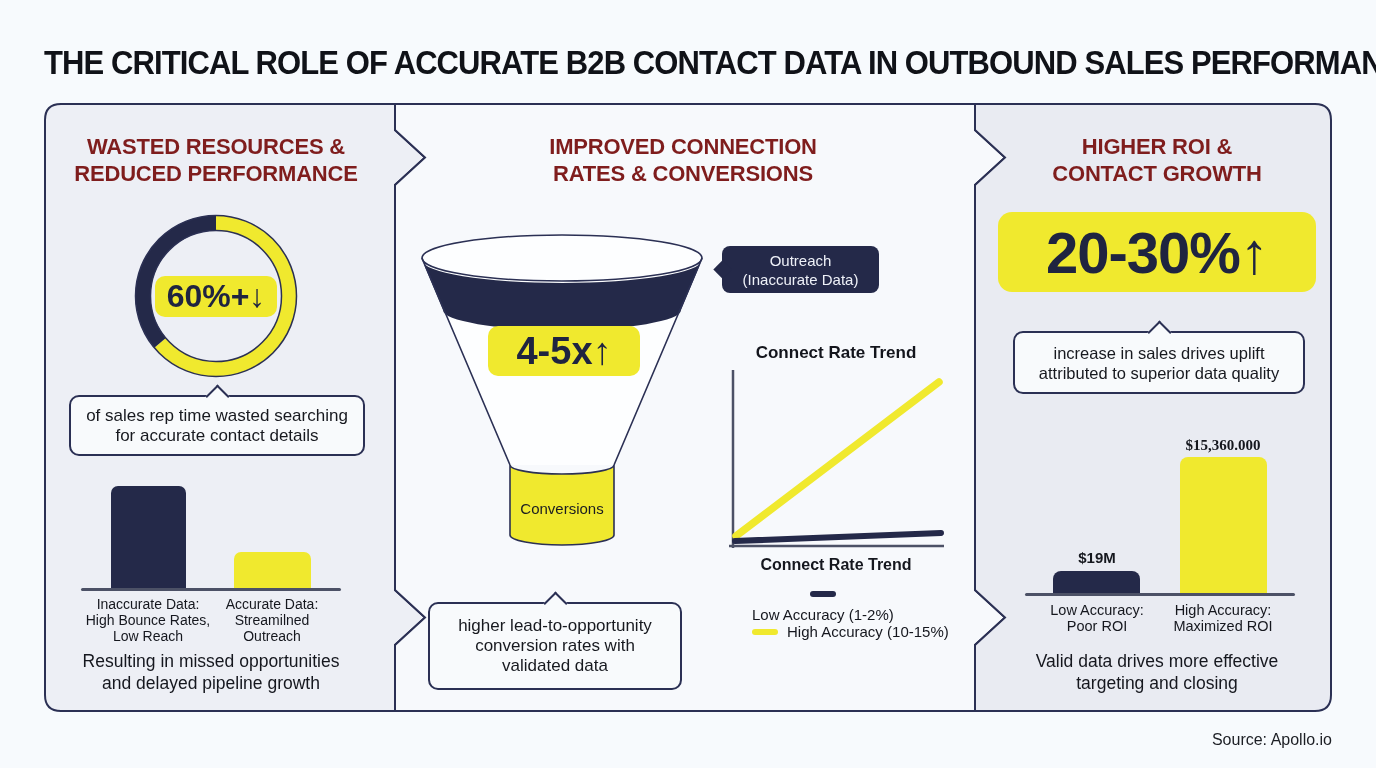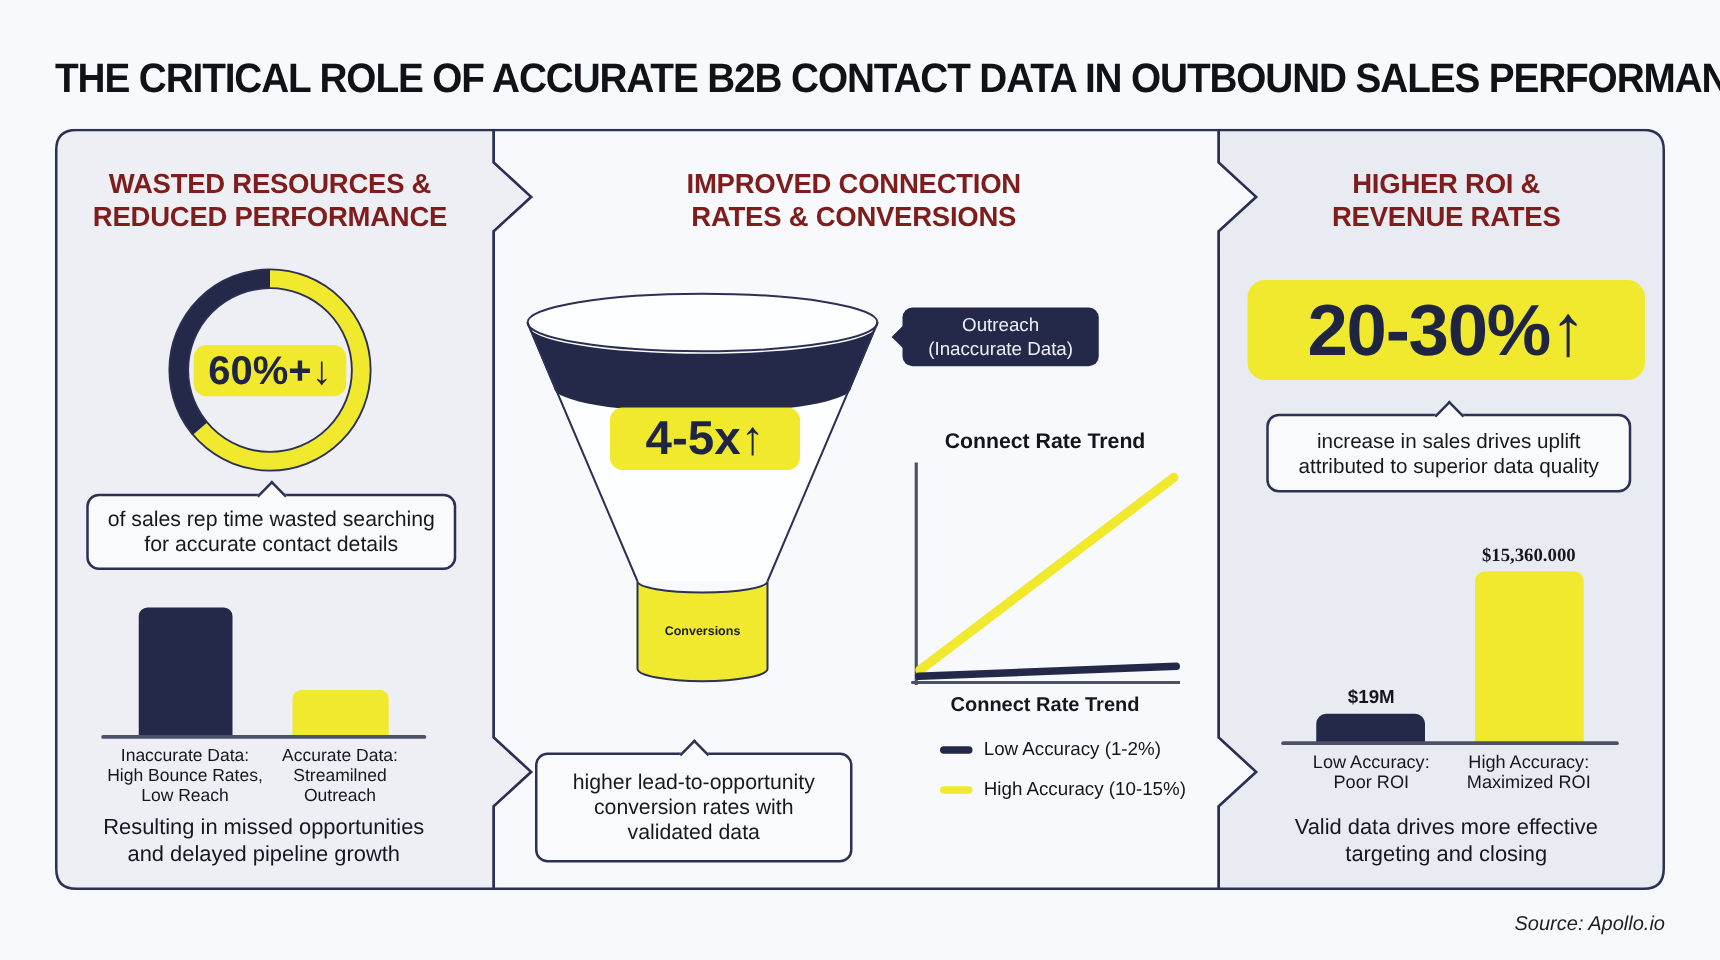--- a/index.html
+++ b/index.html
@@ -45,21 +45,21 @@
     position:absolute;width:13px;height:13px;background:#242949;
     transform:rotate(45deg);left:-6px;top:calc(50% - 7px);
   }
   .legend-row{display:flex;align-items:center;gap:9px;font-size:15px;color:#15171e;font-weight:500;}
   .dash{width:26px;height:6px;border-radius:3px;display:inline-block;}
   .dash-navy{background:#242949;}
   .dash-yellow{background:#f0e92e;}
   .trend-title{font-size:17px;font-weight:700;text-align:center;color:#13151c;}
   .trend-xlabel{font-size:16px;font-weight:600;text-align:center;color:#15171e;}
   .source-note{font-size:16px;color:#1c1e24;text-align:right;}
-  .funnel-stage-label{font-size:10px;color:#1a1c22;text-align:center;font-weight:700;}
+  .funnel-stage-label{font-size:15px;color:#1a1c22;text-align:center;font-weight:400;}
 </style>
 </head>
 <body>
 
 <div class="stage">
 
   <div class="abs main-title">THE CRITICAL ROLE OF ACCURATE B2B CONTACT DATA IN OUTBOUND SALES PERFORMANCE</div>
 
   <svg class="abs" style="left:44px;top:103px;" width="1288" height="609" viewBox="0 0 1288 609">
     <path d="M351,1 L17,1 Q1,1 1,17 L1,592 Q1,608 17,608 L351,608 L351,542 L381,514.5 L351,487 L351,82 L381,54.5 L351,27 Z" fill="#edeff5" stroke="#2b3054" stroke-width="2"></path>
@@ -126,42 +126,42 @@
   </div>
 
   <div class="abs trend-title" style="left:736px;top:343px;width:200px;">Connect Rate Trend</div>
   <svg class="abs" style="left:725px;top:366px;" width="225" height="188" viewBox="0 0 225 188">
     <path d="M 8,4 L 8,182" stroke="#4c5166" stroke-width="2.5" fill="none"></path>
     <path d="M 4,180 L 219,180" stroke="#4c5166" stroke-width="2.5" fill="none"></path>
     <path d="M 11,170 L 214,16" stroke="#f0e92e" stroke-width="7.5" stroke-linecap="round" fill="none"></path>
     <path d="M 10,175 L 216,167" stroke="#242949" stroke-width="6" stroke-linecap="round" fill="none"></path>
   </svg>
   <div class="abs trend-xlabel" style="left:736px;top:556px;width:200px;">Connect Rate Trend</div>
-  <div class="abs legend-row" style="left:752px;top:591px;">
+  <div class="abs legend-row" style="left:752px;top:591px;flex-direction:column;">
     <span class="dash dash-navy"></span>
     <span>Low Accuracy (1-2%)</span>
   </div>
   <div class="abs legend-row" style="left:752px;top:623px;align-items:center;">
     <span class="dash dash-yellow"></span>
     <span>High Accuracy (10-15%)</span>
   </div>
 
   <div class="abs callout" style="left:428px;top:602px;width:250px;height:84px;">
     <span class="notch-up"></span>
     <div>higher lead-to-opportunity</div>
     <div>conversion rates with</div>
     <div>validated data</div>
   </div>
 
   <div class="abs panel-header" style="left:1006px;top:133px;width:302px;">
     <div>HIGHER ROI &amp;</div>
-    <div>REVENUE RATES</div>
+    <div>CONTACT GROWTH</div>
   </div>
 
-  <div class="abs badge-yellow" style="left:998px;top:224px;width:318px;height:80px;font-size:58px;letter-spacing:-1px;border-radius:14px;">20-30%↑</div>
+  <div class="abs badge-yellow" style="left:998px;top:212px;width:318px;height:80px;font-size:58px;letter-spacing:-1px;border-radius:14px;">20-30%↑</div>
 
   <div class="abs callout" style="left:1013px;top:331px;width:288px;height:59px;font-size:16.5px;">
     <span class="notch-up"></span>
     <div>increase in sales drives uplift</div>
     <div>attributed to superior data quality</div>
   </div>
 
   <div class="abs bar-value" style="left:1163px;top:437px;width:120px;font-family:Liberation Serif, serif;">$15,360.000</div>
   <div class="abs bar-value" style="left:1047px;top:549px;width:100px;">$19M</div>
   <div class="abs bar" style="left:1053px;top:571px;width:87px;height:23px;background:#242949;border-radius:8px 8px 0 0;"></div>
@@ -173,15 +173,15 @@
   </div>
   <div class="abs bar-label" style="left:1153px;top:602px;width:140px;font-size:14.5px;">
     <div>High Accuracy:</div>
     <div>Maximized ROI</div>
   </div>
   <div class="abs summary" style="left:1007px;top:651px;width:300px;">
     <div>Valid data drives more effective</div>
     <div>targeting and closing</div>
   </div>
 
-  <div class="abs source-note" style="left:1100px;top:731px;width:232px;font-style:italic;">Source: Apollo.io</div>
+  <div class="abs source-note" style="left:1100px;top:731px;width:232px;">Source: Apollo.io</div>
 
 </div>
 
 </body></html>

